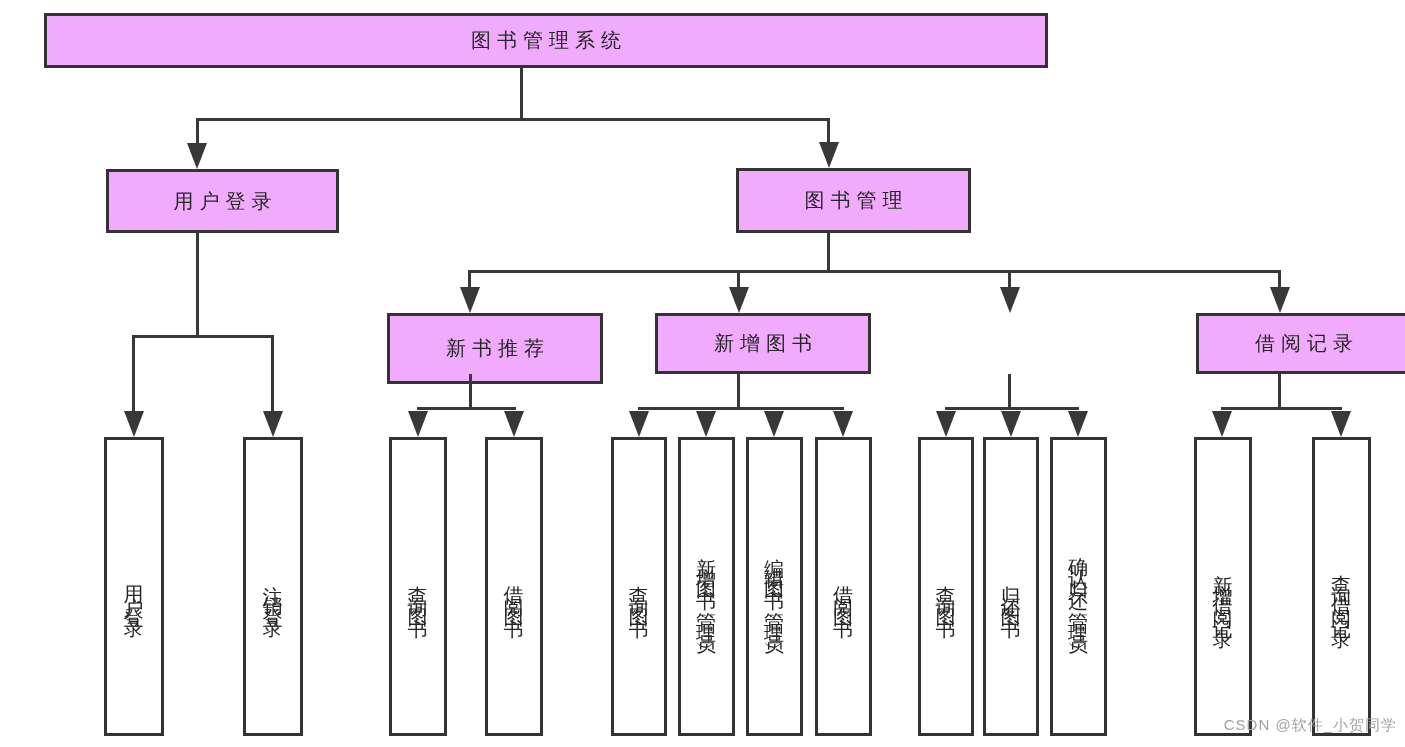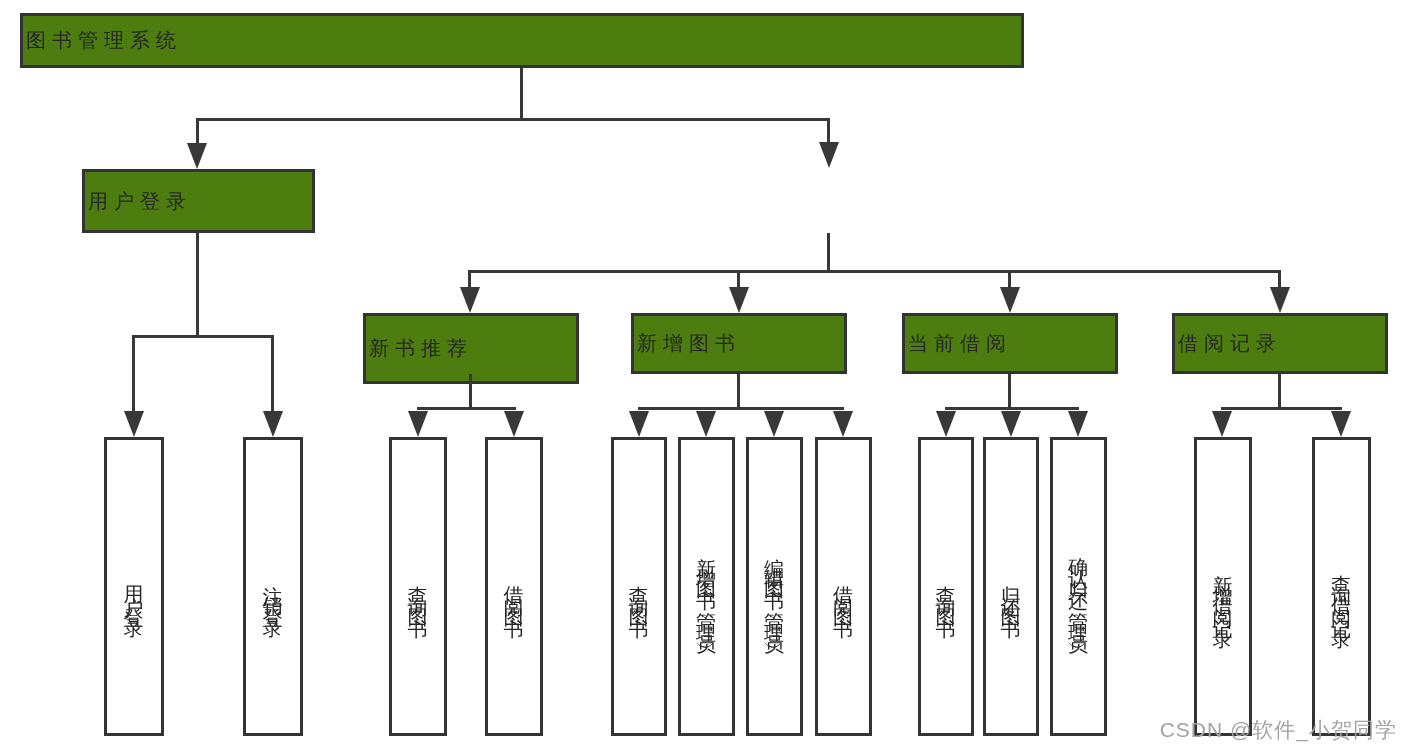--- a/index.html
+++ b/index.html
@@ -15,25 +15,26 @@
     width:1405px;height:747px;
     background:var(--background);
     font-family:"Liberation Sans",sans-serif;
     color:var(--text);
     overflow:hidden;
   }
   .box{
     position:absolute;
     box-sizing:border-box;
     border:3px solid var(--box-border);
-    background:#4d7c0f;
-    display:flex;align-items:center;
+    background:#f0abfc;
+    display:flex;align-items:center;justify-content:center;
     font-size:20px;
     letter-spacing:6px;
     white-space:nowrap;
+    margin-left:24px;
   }
   .box .lbl{transform:translateX(3px);}
   .vbox{
     position:absolute;
     box-sizing:border-box;
     border:3px solid var(--box-border);
     background:#fff;
     top:437px;height:299px;
     display:flex;align-items:center;justify-content:center;
   }
@@ -48,48 +49,48 @@
   .vline{position:absolute;width:3px;background:var(--line);}
   .arrow{
     position:absolute;width:0;height:0;
     border-left:10px solid transparent;
     border-right:10px solid transparent;
     border-top:26px solid var(--line);
   }
   .watermark{
     position:absolute;
     top:716px;right:8px;
-    font-size:21px;
+    font-size:15px;
     letter-spacing:1px;
     color:var(--watermark);
     z-index:5;
     white-space:nowrap;
   }
 </style>
 </head>
 <body>
 
 <div class="canvas">
 
   <div class="box" style="left:20px;top:13px;width:1004px;height:55px;">
     <span class="lbl">图书管理系统</span>
   </div>
 
   <div class="box" style="left:82px;top:169px;width:233px;height:64px;">
     <span class="lbl">用户登录</span>
   </div>
+  <div class="box" style="left:712px;top:168px;width:235px;height:65px;">
+    <span class="lbl">图书管理</span>
+  </div>
 
   <div class="box" style="left:363px;top:313px;width:216px;height:71px;">
     <span class="lbl">新书推荐</span>
   </div>
   <div class="box" style="left:631px;top:313px;width:216px;height:61px;">
     <span class="lbl">新增图书</span>
-  </div>
-  <div class="box" style="left:902px;top:313px;width:216px;height:61px;">
-    <span class="lbl">当前借阅</span>
   </div>
   <div class="box" style="left:1172px;top:313px;width:216px;height:61px;">
     <span class="lbl">借阅记录</span>
   </div>
 
   <div class="vbox" style="left:104px;width:60px;">
     <span class="vlbl">用户登录</span>
   </div>
   <div class="vbox" style="left:243px;width:60px;">
     <span class="vlbl">注销登录</span>

